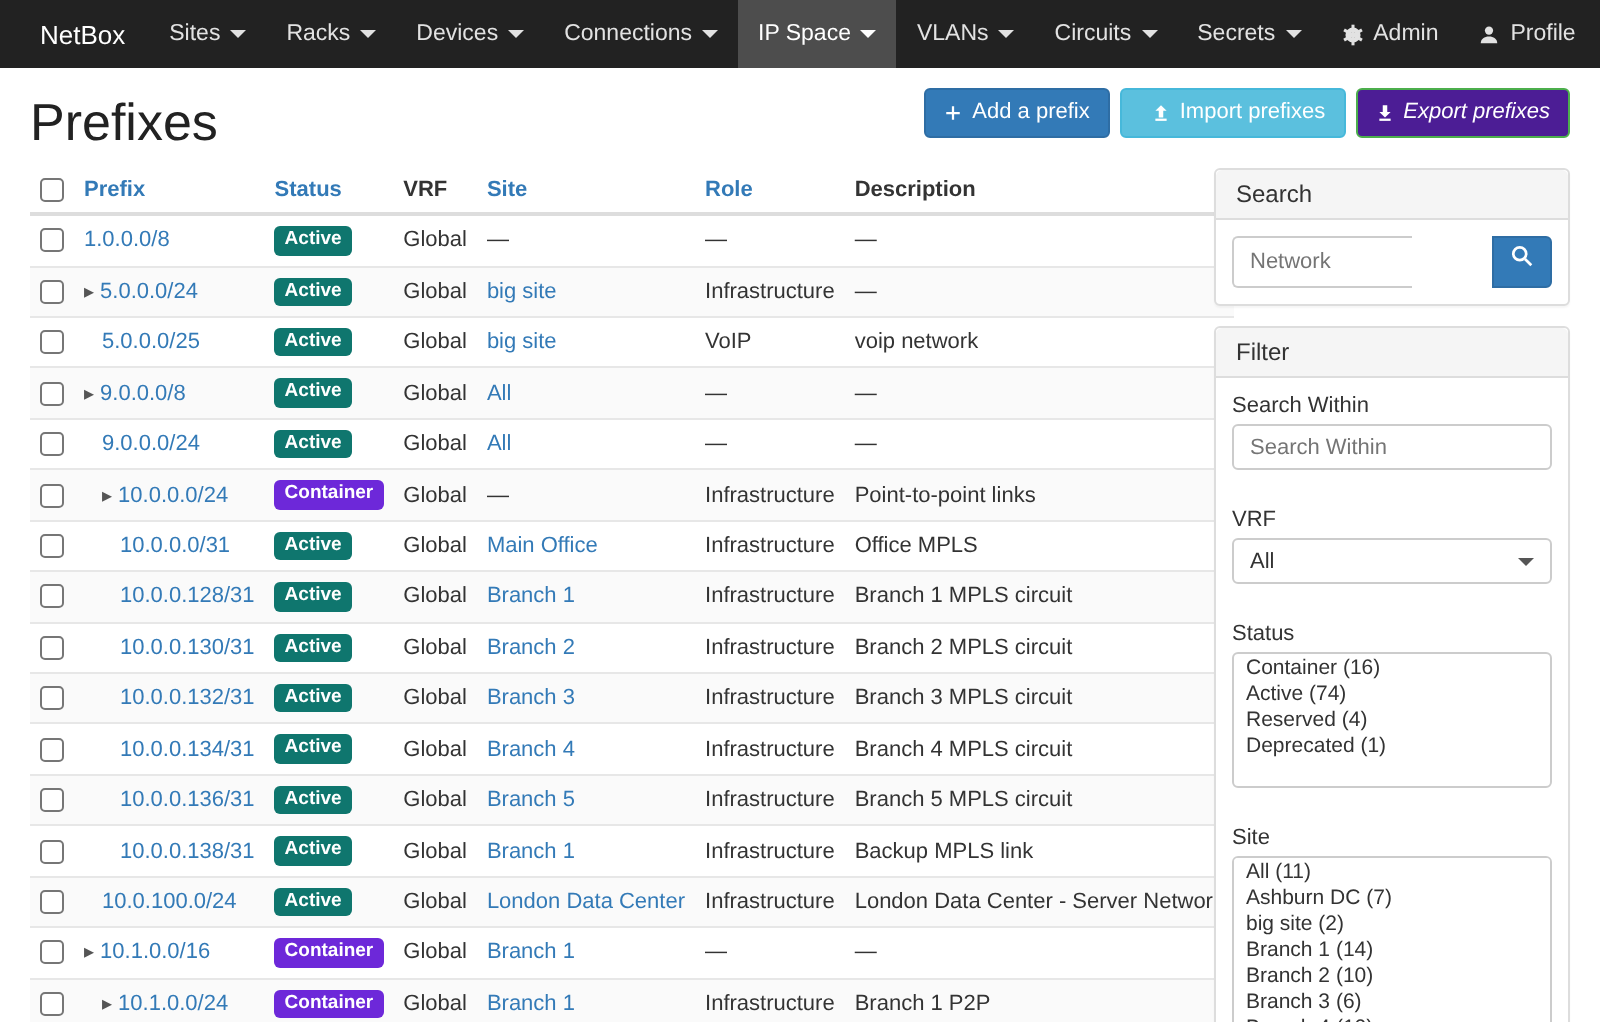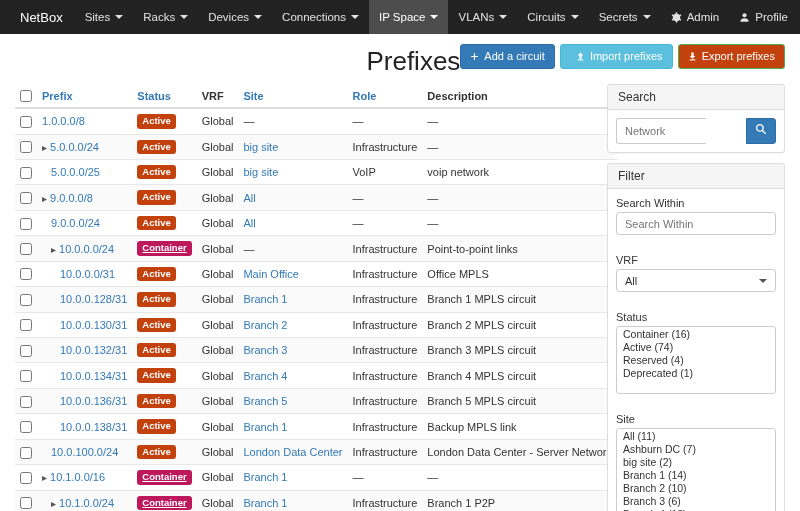--- a/index.html
+++ b/index.html
@@ -30,30 +30,30 @@
   .caret {
     display: inline-block; width: 0; height: 0;
     border-top: 4px solid currentColor;
     border-left: 4px solid transparent; border-right: 4px solid transparent;
   }
   .nav-icon { display: inline-flex; align-items: center; }
 
   
   .page-head { padding: 6px 15px 0; }
   .actions { float: right; display: flex; gap: 5px; margin-top: 4px; }
-  .page-title { font-size: 26px; font-weight: 400; color: #222; margin: 6px 0 8px; line-height: 30px; text-align: right; }
+  .page-title { font-size: 26px; font-weight: 400; color: #222; margin: 6px 0 8px; line-height: 30px; }
 
   .btn {
     display: inline-flex; align-items: center; gap: 5px;
     padding: 4px 9px; font-size: 11px; border-radius: 3px; color: #fff;
     border: 1px solid transparent; cursor: pointer; font-family: inherit; line-height: 1.4;
   }
   .btn-primary { background: #337ab7; border-color: #2e6da4; }
   .btn-info    { background: #5bc0de; border-color: #46b8da; padding-left: 15px; }
-  .btn-success { background: #c2410c; border-color: #4cae4c; }
+  .btn-success { background: #4c1d95; border-color: #4cae4c; font-style: italic; }
   .btn-icon { display: inline-flex; align-items: center; }
 
   
   .content { display: flex; gap: 14px; padding: 0 15px; align-items: flex-start; }
   .main { flex: 1; min-width: 0; }
   .sidebar { width: 178px; flex: none; }
 
   
   .prefix-table { width: 100%; border-collapse: collapse; font-size: 11px; }
   .prefix-table th {
@@ -68,22 +68,22 @@
   .col-0 { width: 88px; } .col-1 { width: 50px; } .col-2 { width: 52px; }
   .col-3 { width: 114px; } .col-4 { width: 70px; }
   .link { color: #337ab7; text-decoration: none; cursor: pointer; }
   .link.plain { color: #333; cursor: default; }
   .indent { display: inline-block; height: 1px; }
   .expand-arrow { color: #555; margin-right: 3px; font-size: 10px; }
   .label {
     display: inline-block; padding: 2px 5px; font-size: 9.5px; font-weight: bold;
     color: #fff; border-radius: 3px; line-height: 1.1;
   }
-  .label-primary { background: #c2410c; }
-  .label-default { background: #be185d; text-decoration: underline; }
+  .label-primary { background: #0f766e; }
+  .label-default { background: #6d28d9; }
 
   
   .panel { border: 1px solid #ddd; border-radius: 3px; margin-bottom: 10px; box-shadow: 0 1px 1px rgba(0,0,0,.04); background: #fff; }
   .panel-heading {
     background: #f5f5f5; border-bottom: 1px solid #ddd; padding: 5px 10px;
     font-size: 12px; color: #333; border-radius: 3px 3px 0 0;
   }
   .panel-body { padding: 8px; }
   .input-group { display: flex; gap: 40px; }
   .input-group input {
@@ -188,21 +188,21 @@
 </nav>
 
 <div class="page-head">
   <div class="actions">
     <button class="btn btn-primary">
       <span class="btn-icon">
         <svg viewBox="0 0 16 16" width="9" height="9">
             <path d="M7 2h2v5h5v2H9v5H7V9H2V7h5z" fill="#fff"></path>
           </svg>
       </span>
-      <span>Add a circuit</span>
+      <span>Add a prefix</span>
     </button>
     <button class="btn btn-info">
       <span class="btn-icon">
         <svg viewBox="0 0 16 16" width="9" height="9" fill="#fff">
             <path d="M8 1l5 5H10v6H6V6H3z"></path>
             <rect x="3" y="13" width="10" height="2"></rect>
           </svg>
       </span>
       <span>Import prefixes</span>
     </button>

